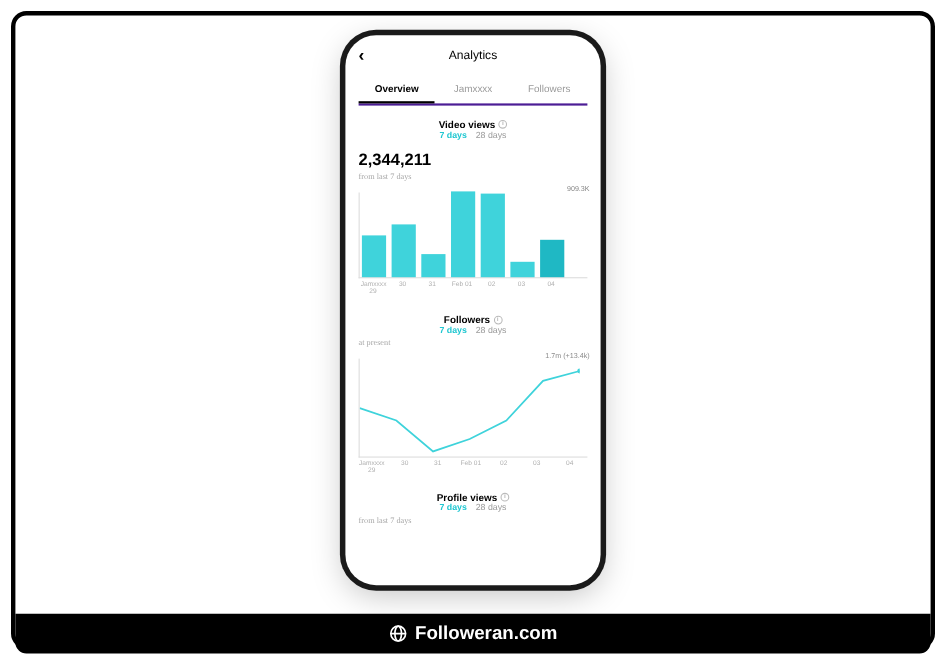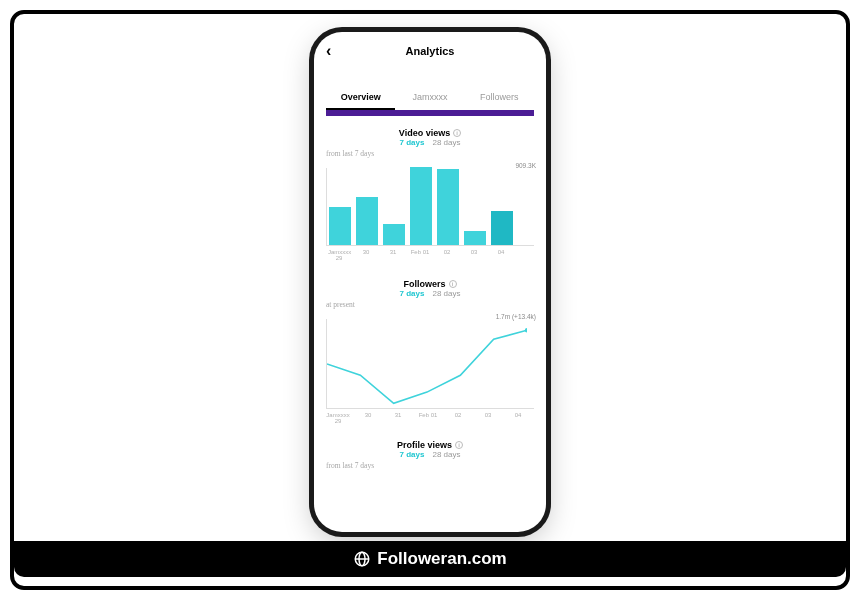--- a/index.html
+++ b/index.html
@@ -9,38 +9,38 @@
     font-family: -apple-system, Helvetica, Arial, sans-serif;
     display: flex; align-items: center; justify-content: center;
     position: relative;
   }
   .frame {
     position: absolute; inset: 10px;
     border: 4px solid #000; border-radius: 14px;
     background: #fff;
   }
   .footer {
-    position: absolute; left: 14px; right: 14px; bottom: 23px;
+    position: absolute; left: 14px; right: 14px; bottom: 6px;
     height: 36px; background: #000; border-radius: 0 0 10px 10px;
     color: #fff; display: flex; align-items: center; justify-content: center;
     font-weight: 700; font-size: 17px; gap: 6px;
   }
   .globe { width: 18px; height: 18px; }
   .phone {
     position: absolute; top: 32px; left: 50%; transform: translateX(-50%);
     width: 232px; height: 500px;
     border-radius: 28px; background: #fff;
     box-shadow: 0 0 0 5px #1a1a1a, 0 8px 30px rgba(0,0,0,.25);
     overflow: hidden; padding: 10px 12px 12px 12px;
     font-size: 9px; color: #000;
   }
   .header { display: flex; align-items: center; position: relative; height: 18px; }
   .back { font-size: 16px; font-weight: 700; cursor: pointer; }
-  .title { position: absolute; left: 0; right: 0; text-align: center; font-weight: 700; font-size: 11px; }
-  .tabs { display: flex; margin-top: 26px; border-bottom: 6px solid #4c1d95; }
+  .title { position: absolute; left: 0; right: 0; text-align: center; font-weight: 400; font-size: 11px; }
+  .tabs { display: flex; margin-top: 10px; border-bottom: 2px solid #4c1d95; }
   .tab { flex: 1; text-align: center; padding: 6px 0; font-size: 9px; color: #9a9a9a; cursor: pointer; }
   .tab.active { color: #000; font-weight: 700; border-bottom: 2px solid #000; }
   .section { margin-top: 12px; }
   .section-head { display: flex; align-items: center; justify-content: space-between; font-size: 9px; flex-direction: column; }
   .sh-left { display: flex; align-items: center; gap: 3px; font-weight: 700; }
   .info { width: 8px; height: 8px; border: .9px solid #bbb; border-radius: 50%; display: inline-flex; align-items: center; justify-content: center; font-size: 6px; color: #bbb; }
   .sh-right { display: flex; gap: 8px; font-size: 8px; }
   .range { color: #9a9a9a; cursor: pointer; }
   .range.active { color: #21c7d1; font-weight: 600; }
   .metric { font-size: 15px; font-weight: 700; margin-top: 10px; }
@@ -78,20 +78,21 @@
     <div class="section-head">
       <div class="sh-left">
         <span>Video views</span>
         <span class="info">i</span>
       </div>
       <div class="sh-right">
         <span class="range active">7 days</span>
         <span class="range">28 days</span>
       </div>
     </div>
+    <div class="metric">2,344,211</div>
     <div class="sub">from last 7 days</div>
 
     <div class="chart-area">
       <div class="peak">909.3K</div>
       <div class="bars" id="bars">
           <div class="bar" style="height: 37.7143px;"></div>
           <div class="bar" style="height: 48px;"></div>
           <div class="bar" style="height: 21.4286px;"></div>
           <div class="bar" style="height: 77.9143px;"></div>
           <div class="bar" style="height: 76.2857px;"></div>

